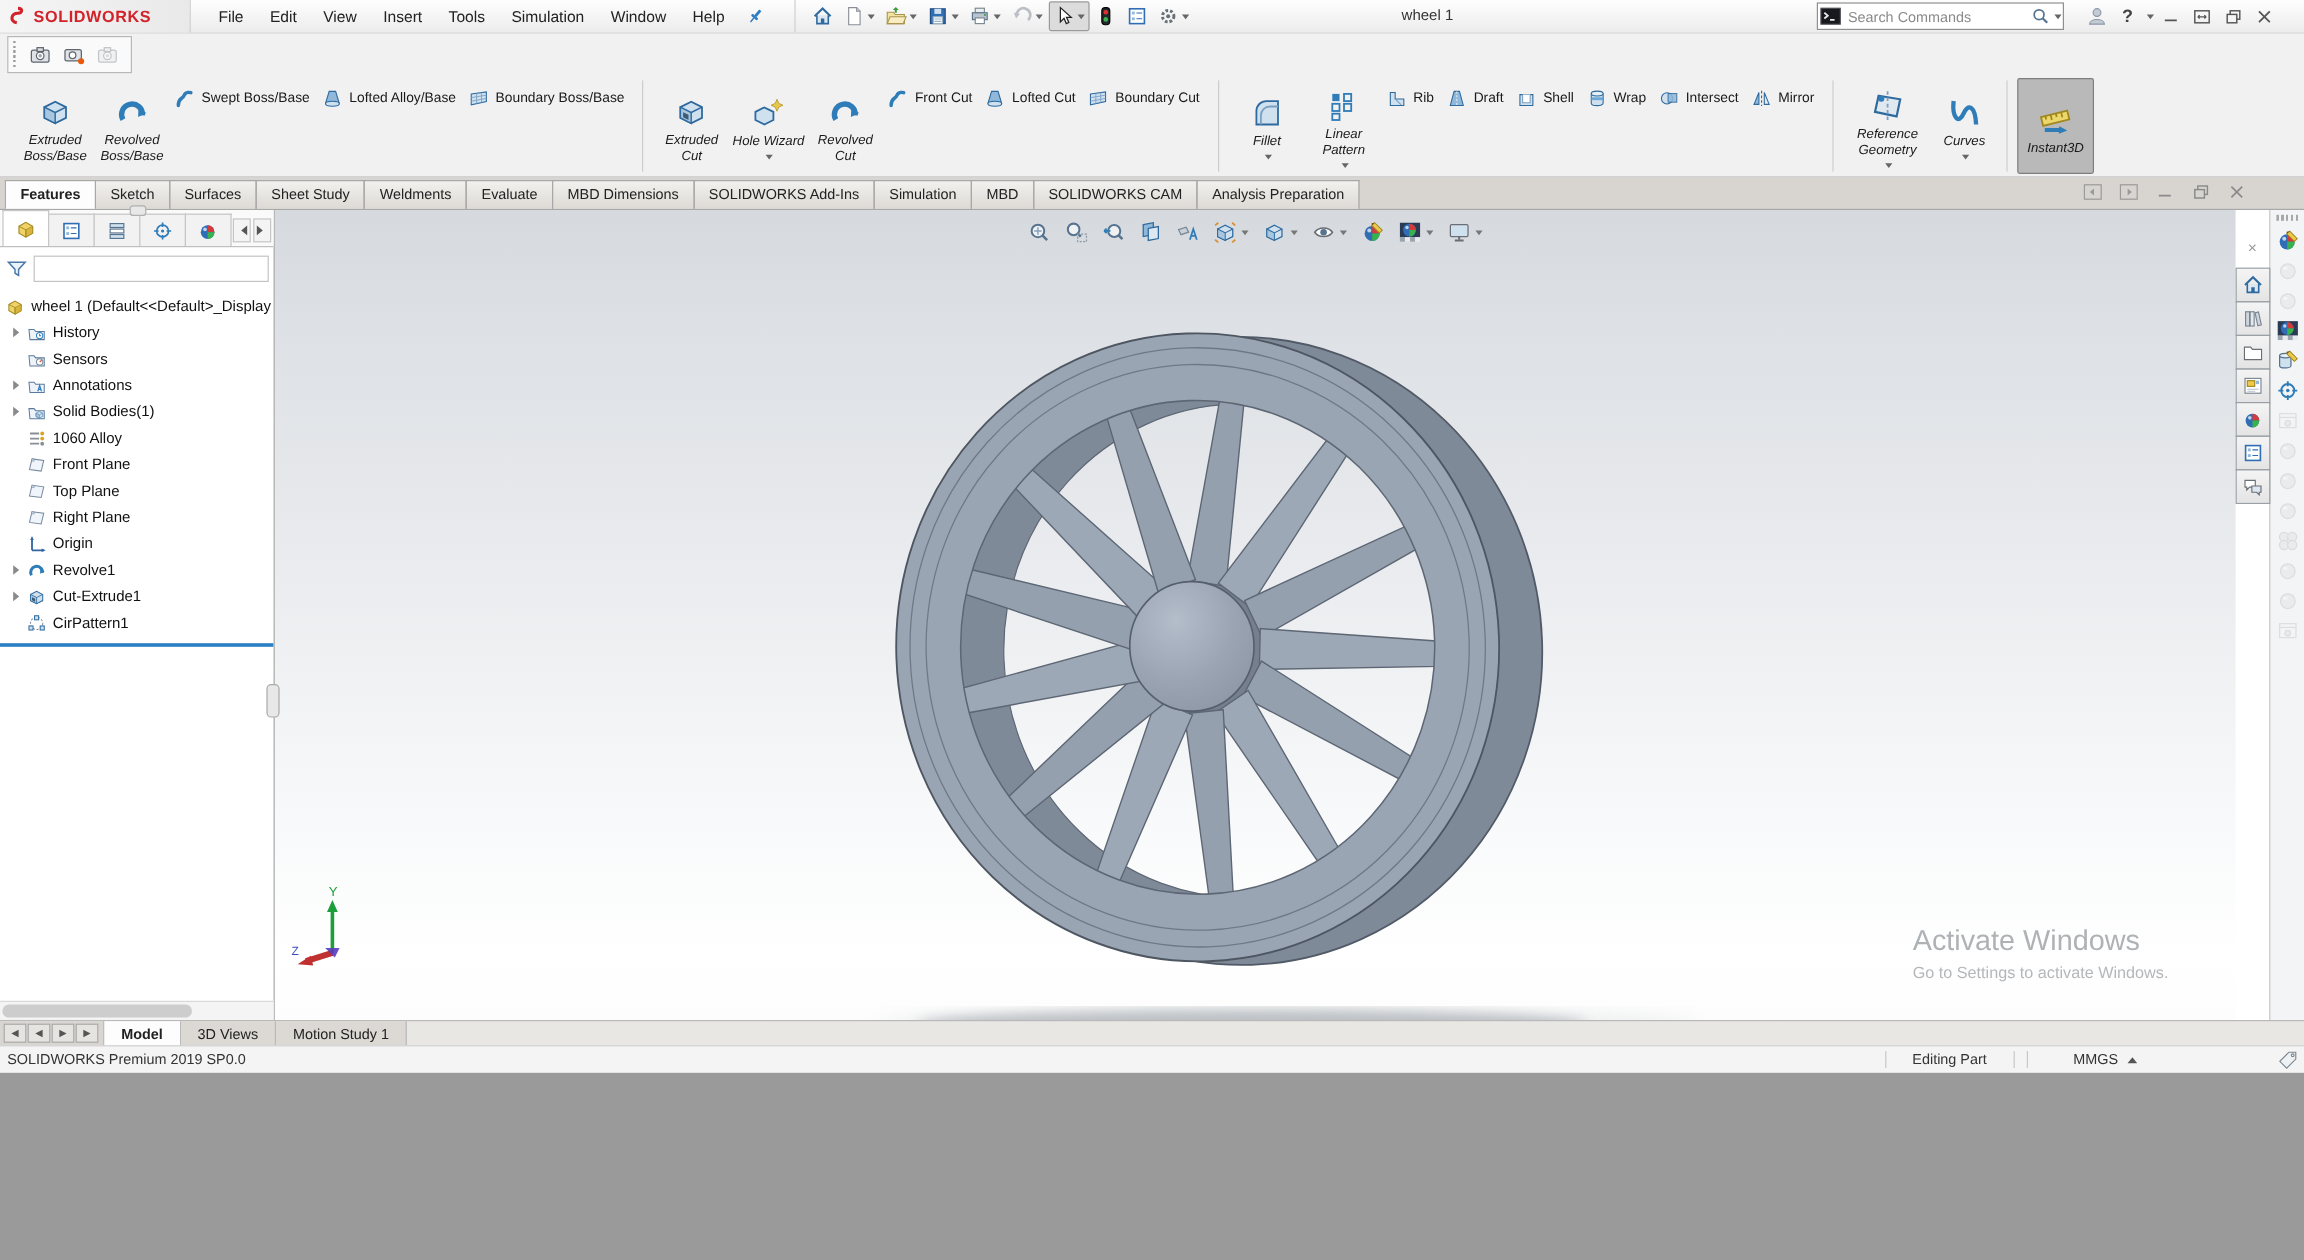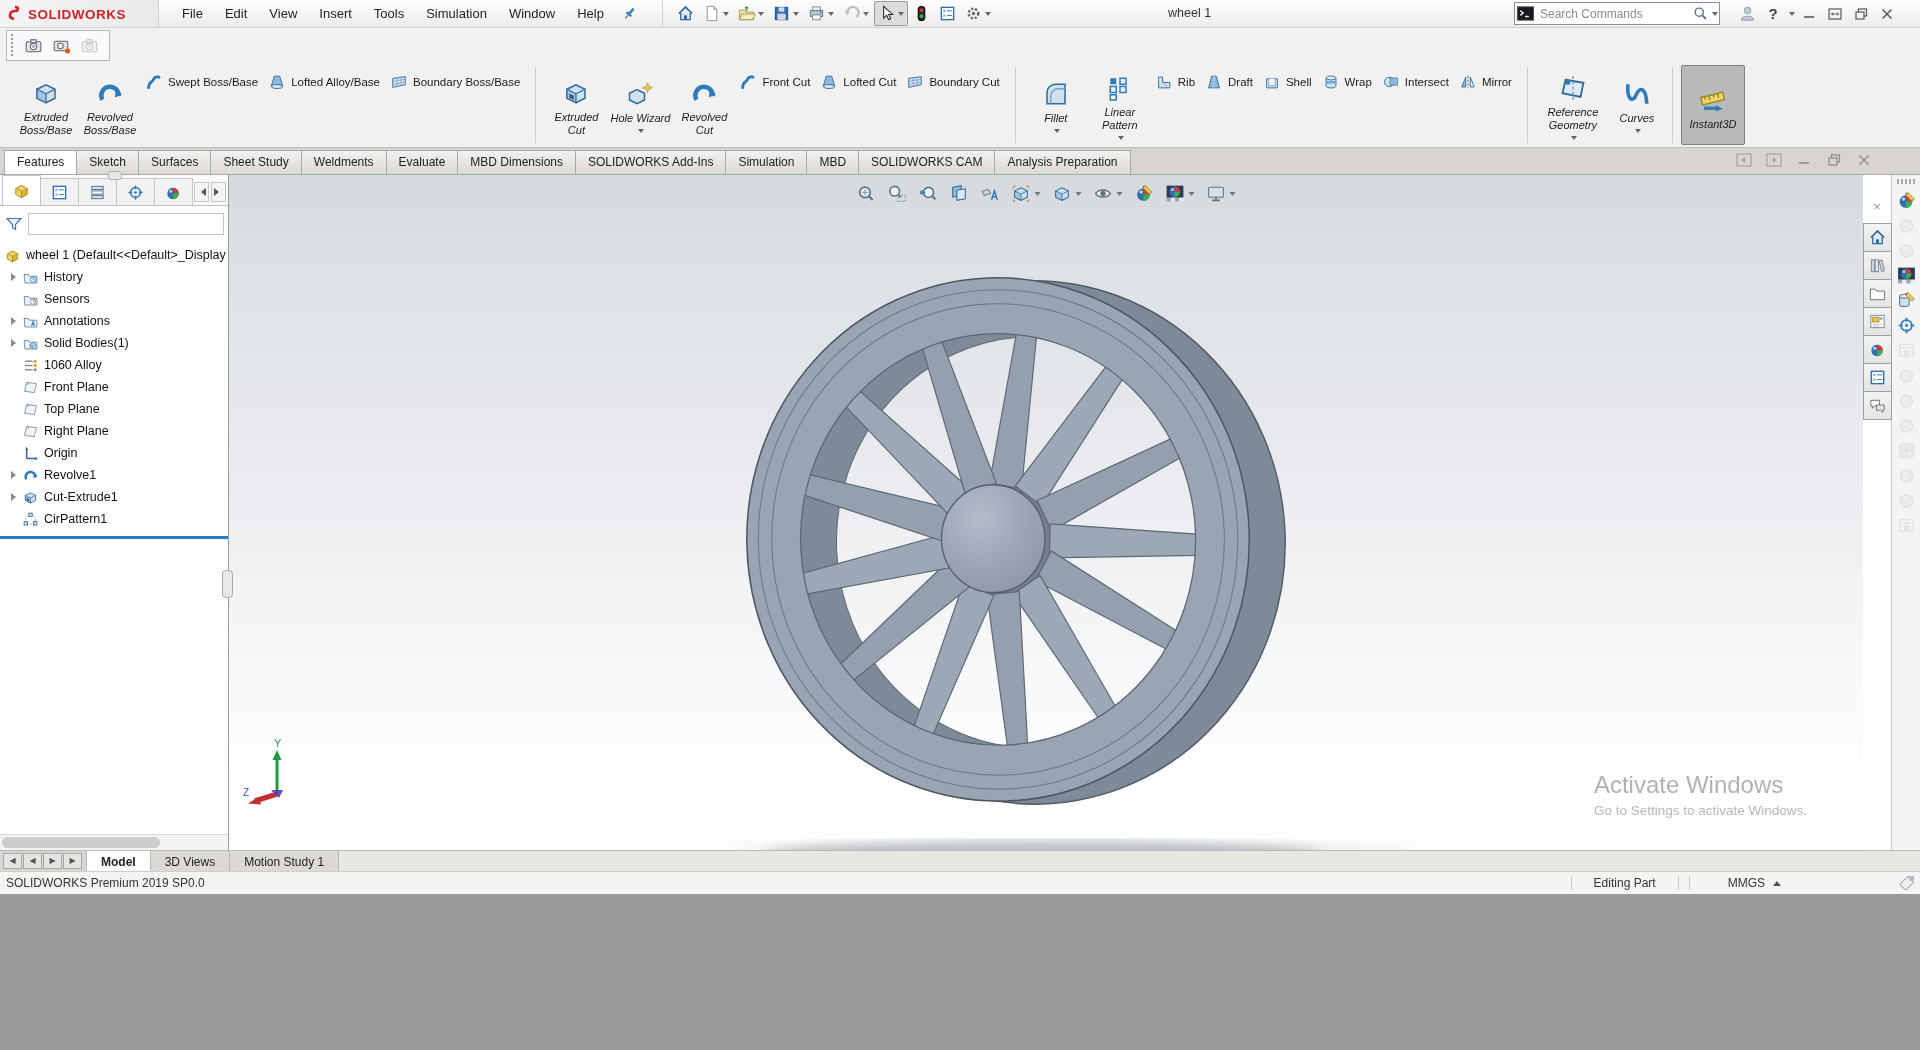--- a/index.html
+++ b/index.html
@@ -40,21 +40,21 @@
   .bigbtn{width:62px;display:flex;flex-direction:column;align-items:center;justify-content:center;padding-top:5px;border:1px solid transparent;border-radius:2px;font-style:italic;}
   .bigbtn .blabel{font-size:11px;color:#1a1a1a;text-align:center;line-height:13px;margin-top:3px;white-space:pre-line;}
   .bigbtn.pressed{background:#b9b9b9;border-color:#7e7e7e;}
   .smallcol{display:flex;flex-direction:row;justify-content:flex-start;padding-top:4px;}
   .smallbtn{display:flex;align-items:center;height:23px;padding:0 6px 0 2px;border:1px solid transparent;border-radius:2px;}
   .smallbtn .slabel{font-size:11.5px;color:#1a1a1a;margin-left:5px;white-space:nowrap;}
 
   
   #tabrow{height:26px;background:#d8d5d1;display:flex;align-items:flex-end;padding-left:4px;position:relative;border-bottom:1px solid #a8a8a8;}
   .cmdtab{font-size:12px;color:#222;padding:4px 12px 5px;border:1px solid #a8a8a8;border-bottom:none;background:linear-gradient(#f2f1ef,#ddd9d4);margin-right:-1px;white-space:nowrap;}
-  .cmdtab.active{background:#fdfdfd;font-weight:normal;position:relative;z-index:2;}
+  .cmdtab.active{background:#fdfdfd;font-weight:bold;position:relative;z-index:2;}
   #docctl{position:absolute;right:46px;top:3px;display:flex;align-items:center;gap:10px;}
   .docctl-btn{width:18px;height:16px;display:flex;align-items:center;justify-content:center;color:#8a8a8a;border:1px solid transparent;}
 
   
   #main{flex:1;display:flex;min-height:0;position:relative;}
   
   #fmpanel{width:228px;background:#fff;border-right:1px solid #9b9b9b;display:flex;flex-direction:column;position:relative;}
   #fmtabs{height:30px;display:flex;align-items:flex-end;border-bottom:1px solid #bfbfbf;background:#fafafa;padding-left:2px;}
   .fmtab{width:37px;height:26px;display:flex;align-items:center;justify-content:center;border:1px solid #c6c6c6;border-bottom:none;background:#f2f2f2;margin-right:-1px;}
   .fmtab.active{background:#fff;height:29px;}

